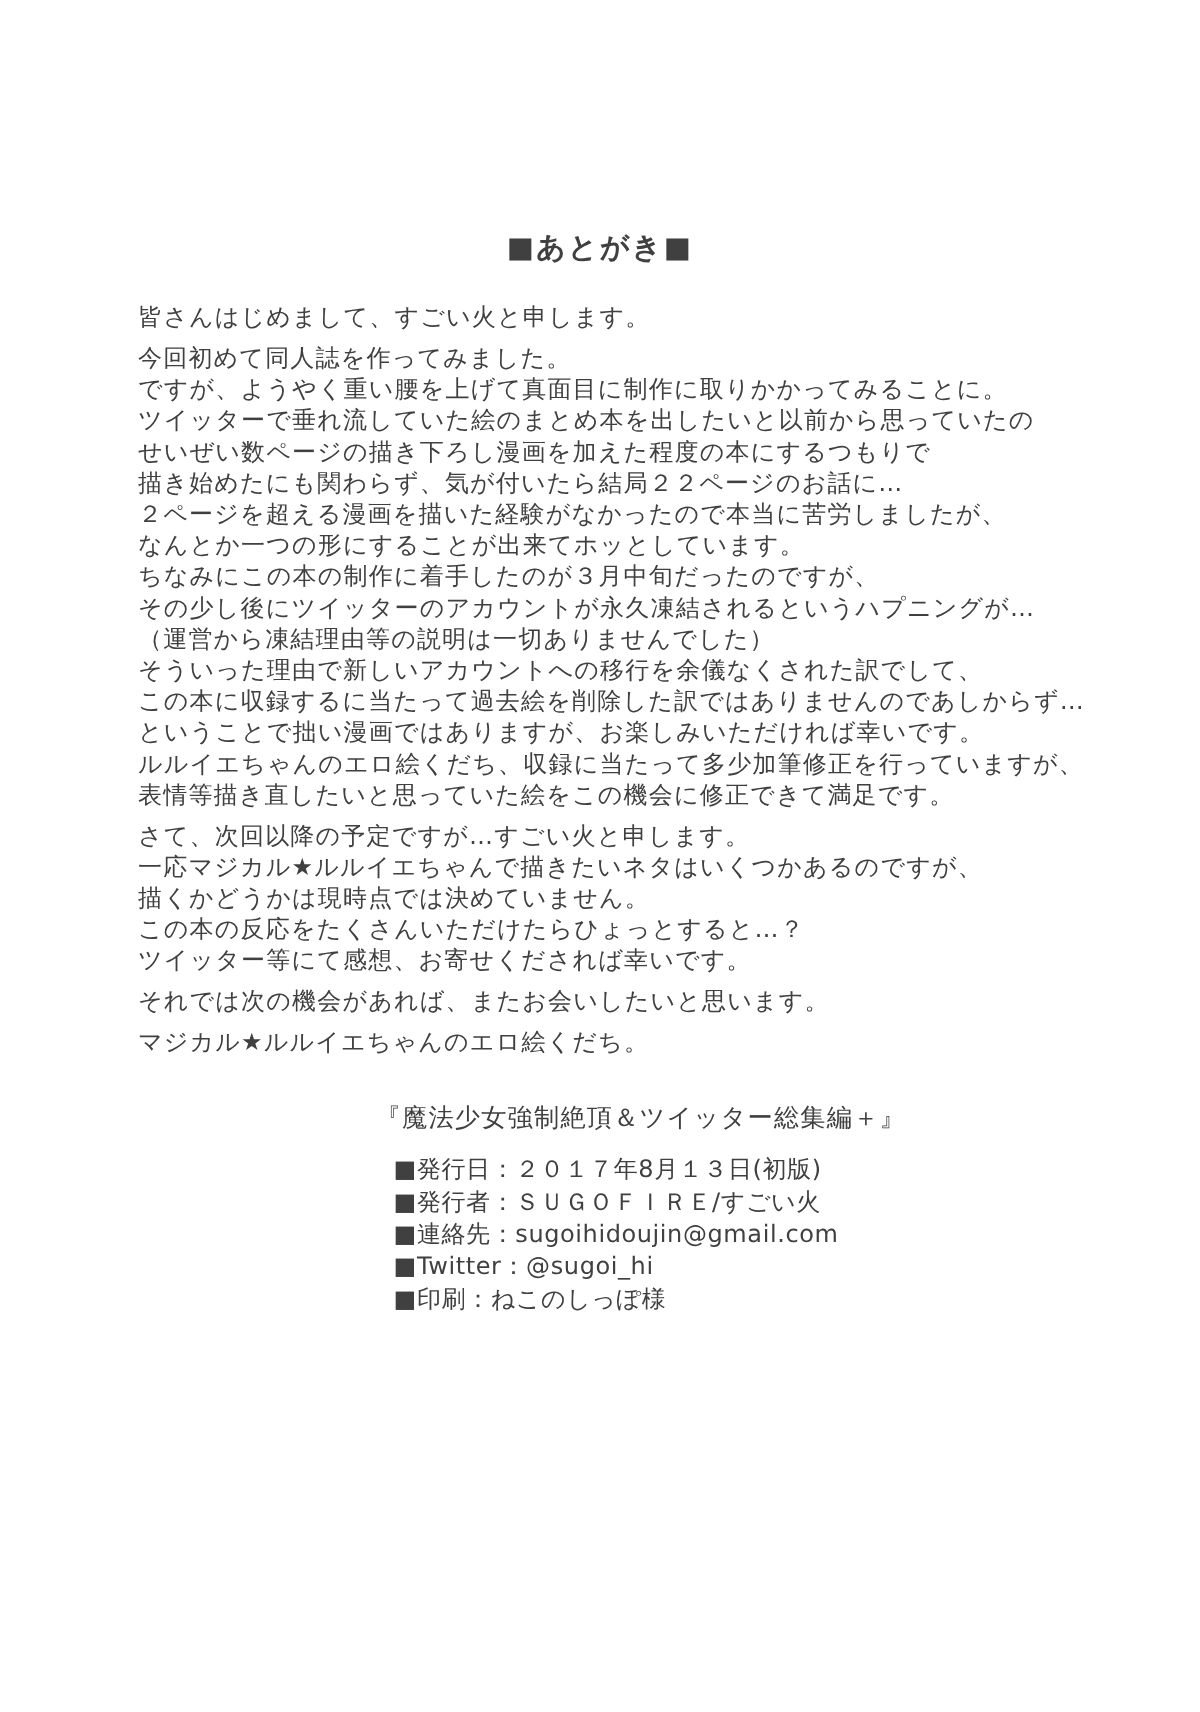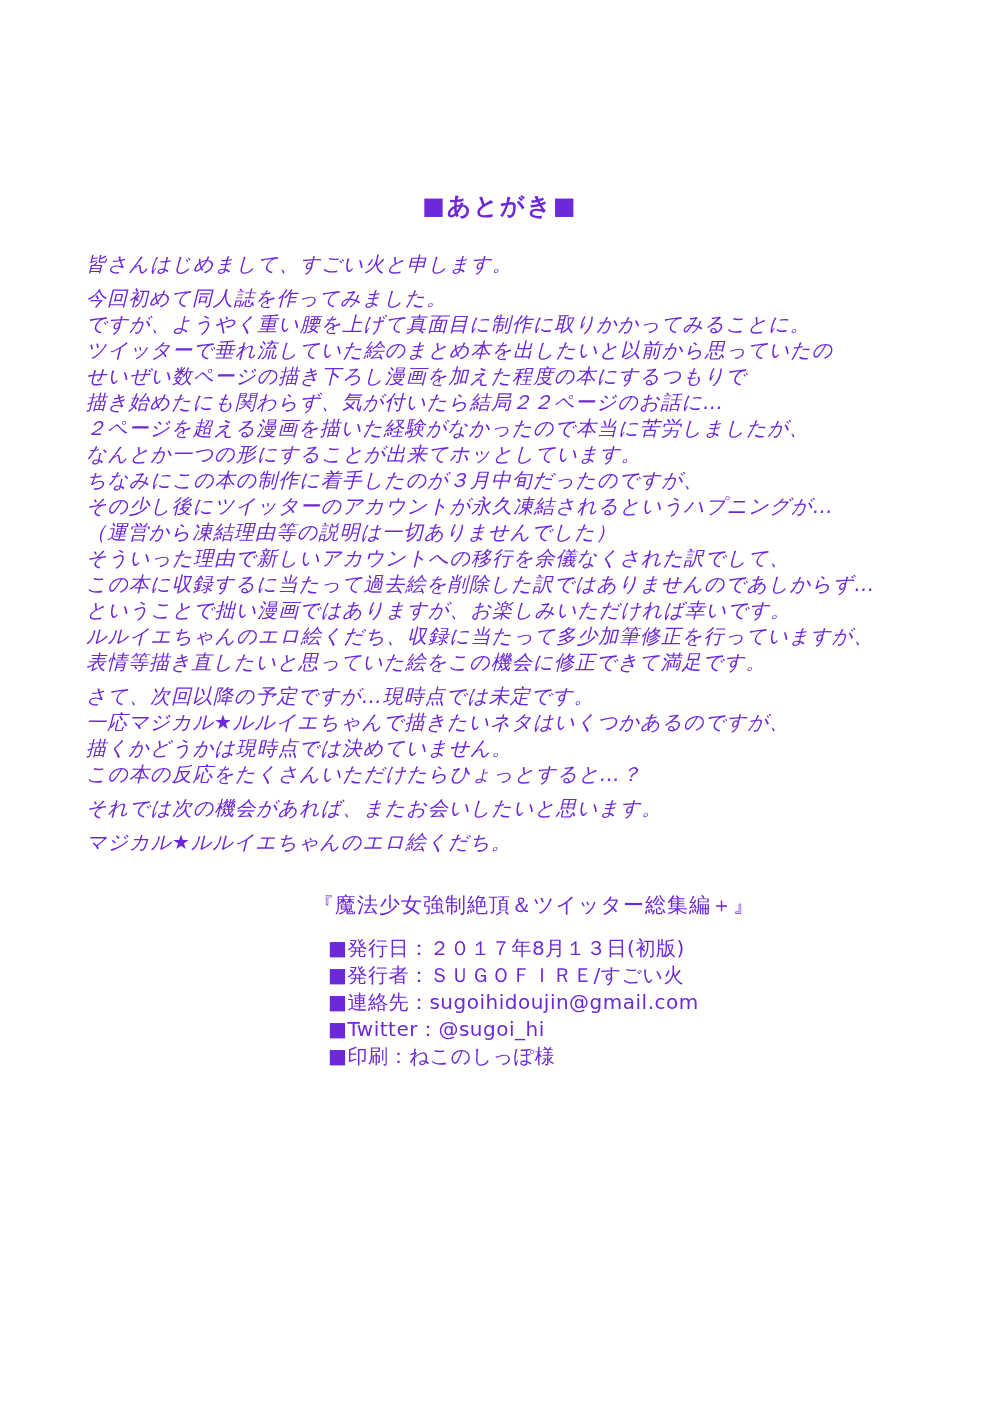--- a/index.html
+++ b/index.html
@@ -1,39 +1,38 @@
 <!DOCTYPE html>
 <html><head>
 <meta charset="utf-8">
 <style>
   html, body { margin: 0; padding: 0; background: #ffffff; }
   .page {
     position: relative;
     width: 1000px;
     height: 1095px;
     background: #ffffff;
-    color: #6d28d9;
+    color: #404040;
     font-family: "DejaVu Sans", "Liberation Sans", sans-serif;
     overflow: hidden;
   }
   .section-heading {
     text-align: center;
     font-size: 24px;
     font-weight: 700;
     letter-spacing: 2px;
     line-height: 29px;
   }
   .afterword-heading { padding-top: 192px; }
   .body-lines {
     margin-top: 30px;
-    padding-left: 86px;
+    padding-left: 115px;
     font-size: 20px;
     font-weight: 500;
     letter-spacing: 1px;
-    font-style: italic;
   }
   .body-line { line-height: 26px; white-space: nowrap; }
   .body-line.para { margin-top: 8px; }
   .body-line.para:first-child { margin-top: 0; }
   .colophon-heading { margin-top: 52px; }
   .book-title {
     margin-top: 36px;
     padding-left: 313px;
     font-size: 21px;
     font-weight: 500;
@@ -93,28 +92,29 @@
 
       <div class="body-line">この本に収録するに当たって過去絵を削除した訳ではありませんのであしからず…</div>
 
 
       <div class="body-line">ということで拙い漫画ではありますが、お楽しみいただければ幸いです。</div>
 
       <div class="body-line">ルルイエちゃんのエロ絵くだち、収録に当たって多少加筆修正を行っていますが、</div>
 
       <div class="body-line">表情等描き直したいと思っていた絵をこの機会に修正できて満足です。</div>
 
-      <div class="body-line para">さて、次回以降の予定ですが…現時点では未定です。</div>
+      <div class="body-line para">さて、次回以降の予定ですが…すごい火と申します。</div>
 
       <div class="body-line">一応マジカル★ルルイエちゃんで描きたいネタはいくつかあるのですが、</div>
 
       <div class="body-line">描くかどうかは現時点では決めていません。</div>
 
       <div class="body-line">この本の反応をたくさんいただけたらひょっとすると…？</div>
 
+      <div class="body-line">ツイッター等にて感想、お寄せくだされば幸いです。</div>
 
       <div class="body-line para">それでは次の機会があれば、またお会いしたいと思います。</div>
 
       <div class="body-line para">マジカル★ルルイエちゃんのエロ絵くだち。</div>
     </div>
 
 
   <div class="book-title">『魔法少女強制絶頂＆ツイッター総集編＋』</div>
 
   <div class="colophon-details">

